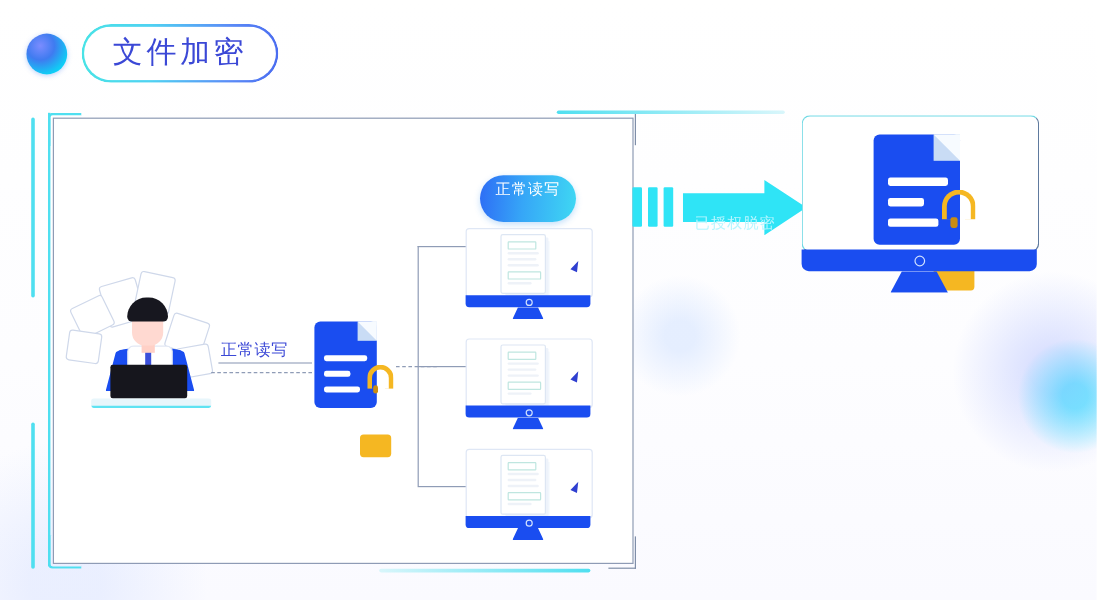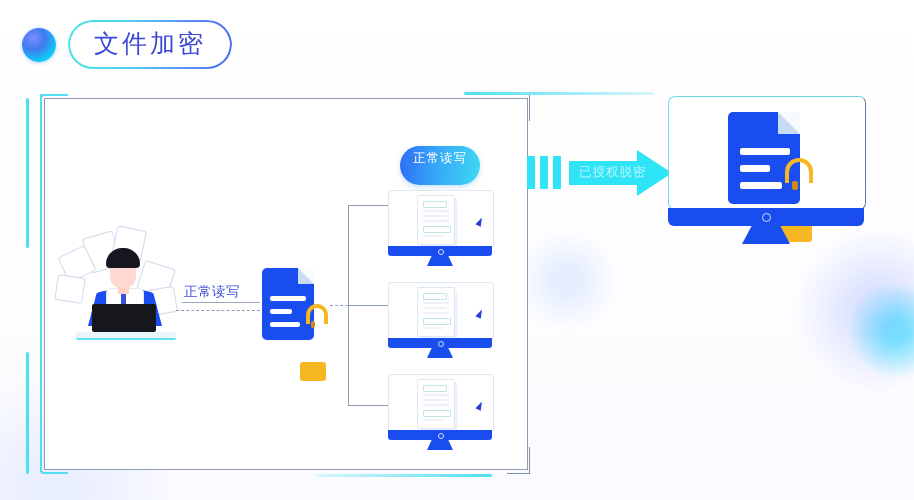--- a/index.html
+++ b/index.html
@@ -127,21 +127,21 @@
   .badge{position:absolute;left:400px;top:146px;padding:4px 13px 18px;border-radius:999px;
         background:linear-gradient(95deg,#2e6df5 0%,#36a6f7 45%,#3fd8f3 100%);
         color:#fff;font-size:12.5px;letter-spacing:1px;box-shadow:0 2px 5px rgba(60,150,240,.3);text-align:center;}
 
   
   .arrowgrp{position:absolute;left:527px;top:150px;width:145px;height:46px;}
   .tick{position:absolute;top:6px;width:8px;height:33px;background:#2fe4f6;border-radius:1px;}
   .t1{left:0;}.t2{left:13px;}.t3{left:26px;}
   .arw{position:absolute;left:42px;top:0;width:103px;height:46px;background:#2fe4f6;
        clip-path:polygon(0 24%,66% 24%,66% 0,100% 50%,66% 100%,66% 76%,0 76%);}
-  .arw-txt{position:absolute;left:52px;top:14px;font-size:12.5px;color:#b6f6ff;letter-spacing:1px;}
+  .arw-txt{position:absolute;left:52px;top:28px;font-size:12.5px;color:#b6f6ff;letter-spacing:1px;}
 
   
   .bigmon{position:absolute;left:668px;top:96px;width:196px;height:150px;}
   .bigmon .scr{position:absolute;left:0;top:0;width:100%;height:112px;border-radius:7px;background:#fff;
         border:1.6px solid #6fd9e4;border-right-color:#5f7a9e;border-bottom-color:#5f7a9e;}
   .bigmon .base{position:absolute;left:0;top:112px;width:100%;height:18px;background:#1a4df0;
         border-radius:0 0 6px 6px;}
   .bigmon .base .cam{position:absolute;left:50%;top:5px;margin-left:-4px;width:7px;height:7px;
         border-radius:50%;border:1.4px solid #cfe0ff;}
   .bigmon .neck2{position:absolute;left:50%;top:130px;margin-left:-24px;width:48px;height:18px;background:#1a4df0;

